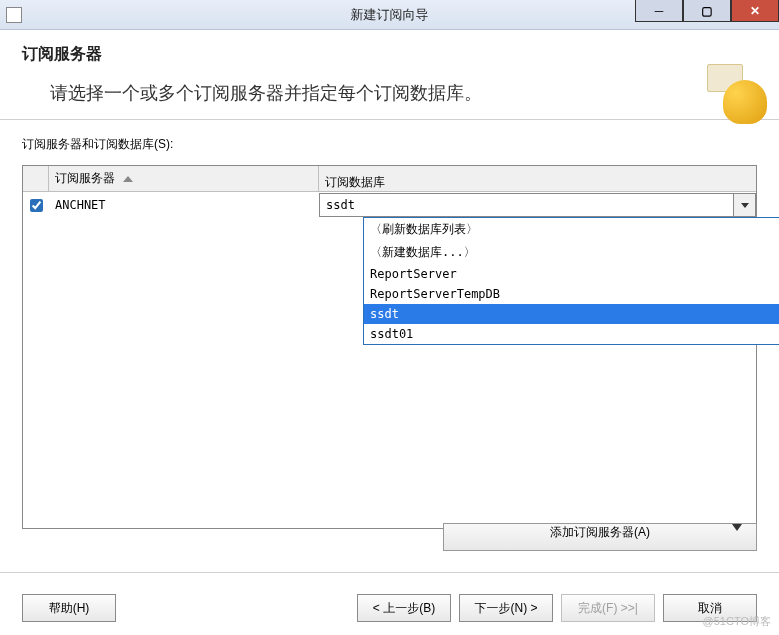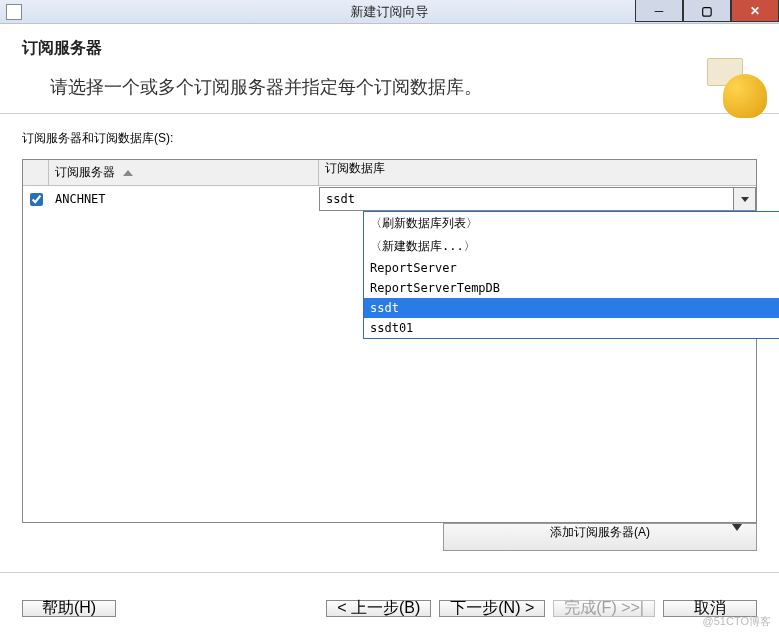--- a/index.html
+++ b/index.html
@@ -6,21 +6,21 @@
     body {
       font-family: "Microsoft YaHei", "SimSun", Tahoma, sans-serif;
       font-size: 12px;
       background: #fff;
       width: 779px;
       height: 635px;
       overflow: hidden;
       position: relative;
     }
     .titlebar {
-      height: 24px;
+      height: 30px;
       background: linear-gradient(#e8eef8, #d8e2f0);
       border-bottom: 1px solid #b8c4d4;
       display: flex;
       align-items: center;
       position: relative;
     }
     .titlebar-icon {
       width: 16px; height: 16px;
       margin-left: 6px;
       background: #fff;
@@ -112,21 +112,21 @@
     }
     .col-server {
       width: 270px;
       border-right: 1px solid #c0c0c0;
       display: flex; align-items: center;
       padding: 0 6px;
       gap: 8px;
     }
     .col-db {
       flex: 1;
-      display: flex; align-items: flex-start;
+      display: flex; align-items: flex-end;
       padding: 0 6px;
     }
     .sort-arrow {
       width: 0; height: 0;
       border-left: 5px solid transparent;
       border-right: 5px solid transparent;
       border-bottom: 6px solid #888;
     }
     .grid-row {
       display: flex;
@@ -221,26 +221,26 @@
     }
     .footer {
       position: absolute;
       left: 0; right: 0; bottom: 0;
       height: 54px;
       display: flex; align-items: center;
       padding: 0 22px;
       gap: 8px;
     }
     .btn {
-      height: 17px;
+      height: 28px;
       min-width: 94px;
       border: 1px solid #8a8a8a;
       background: linear-gradient(#fdfdfd, #e8e8e8);
       display: flex; align-items: center; justify-content: center;
-      font-size: 16px;
+      font-size: 12px;
       padding: 0 10px;
       cursor: pointer;
     }
     .btn.disabled {
       color: #a0a0a0;
       border-color: #c0c0c0;
       cursor: default;
     }
     .spacer { flex: 1; }
     .watermark {

